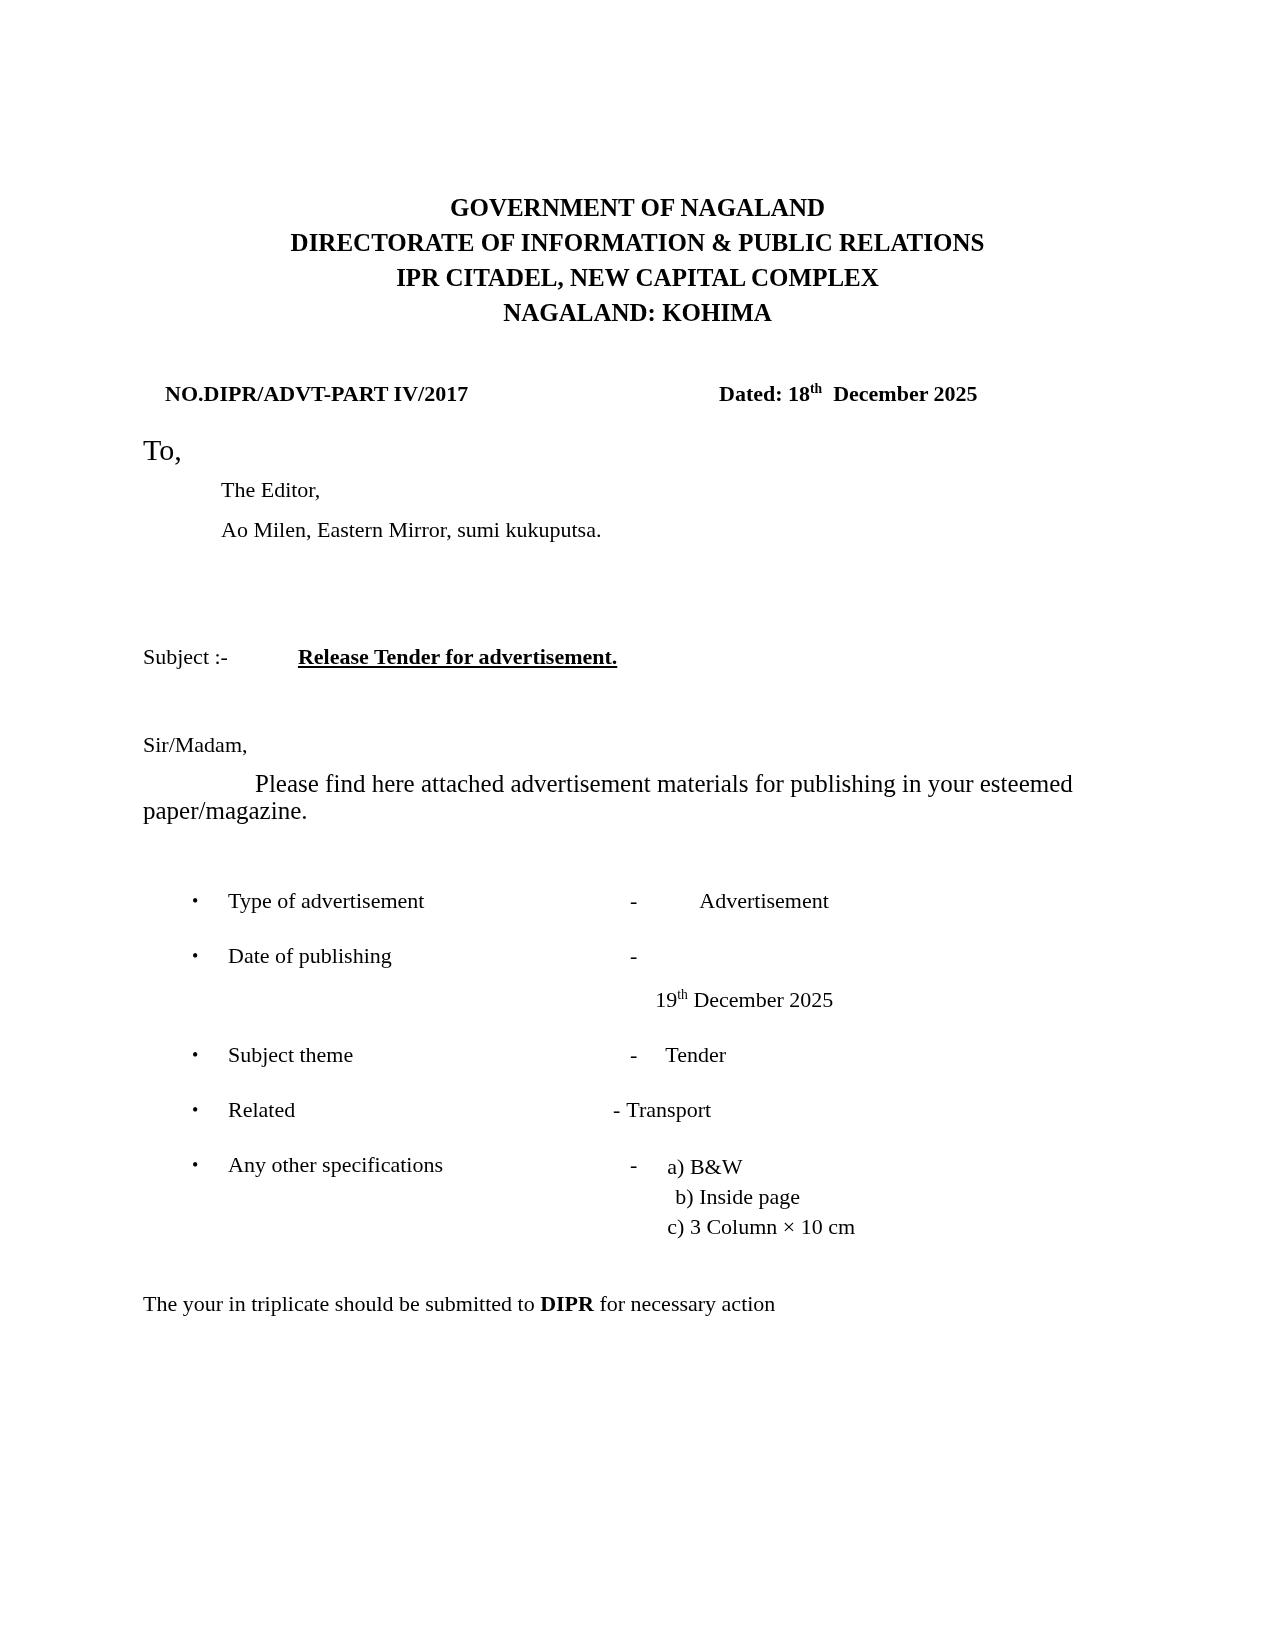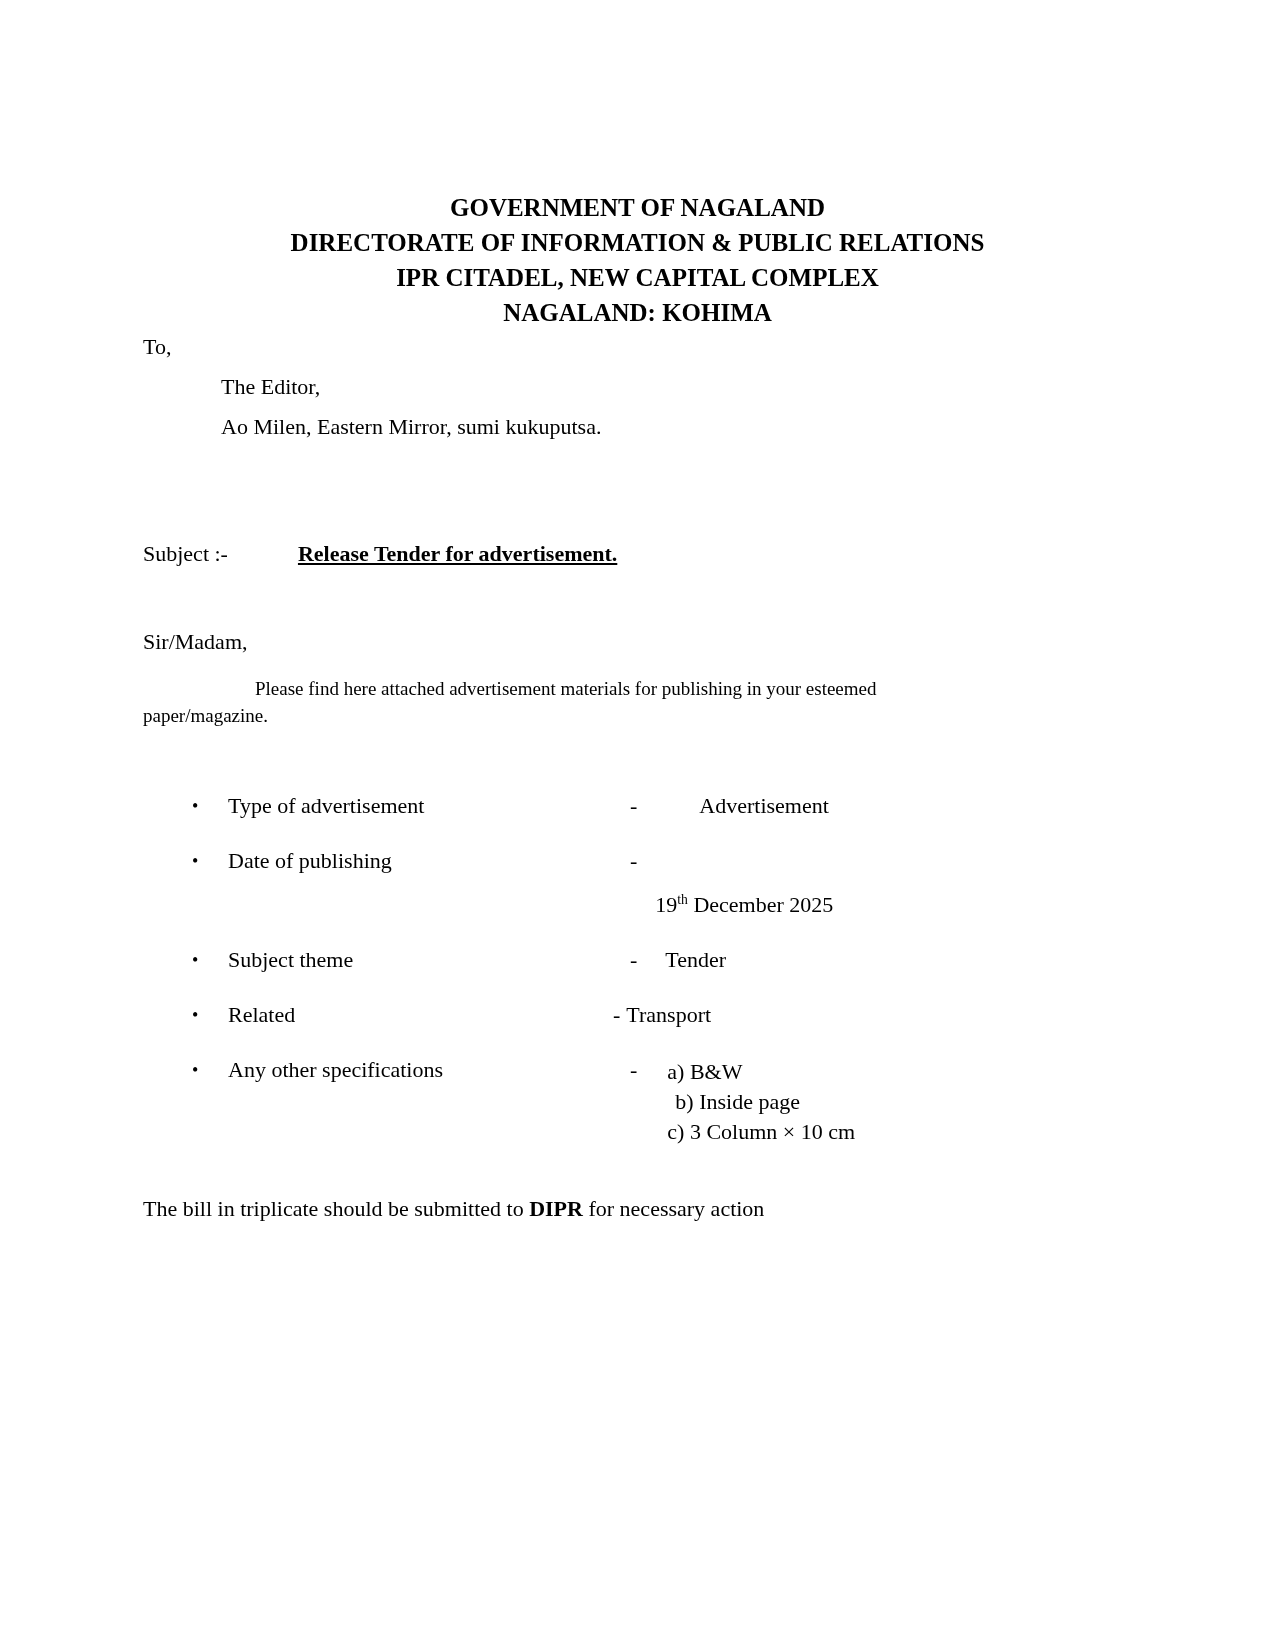--- a/index.html
+++ b/index.html
@@ -28,33 +28,33 @@
   .ref-row {
     margin-top: 25px;
     font-weight: bold;
     font-size: 22px;
     line-height: 26px;
     white-space: pre;
   }
   .ref-number { display: inline-block; width: 554px; }
   sup.sscript { font-size: 0.62em; vertical-align: super; line-height: 0; }
   
-  .to-line { font-size: 22px; line-height: 26px; margin-top: 4px; }
+  .to-line { font-size: 30px; line-height: 26px; margin-top: 4px; }
   .addr-line { font-size: 22px; line-height: 26px; margin-left: 78px; margin-top: 14px; }
   .addr-line:first-of-type { margin-top: 2px; }
   
   .subject-row { margin-top: 101px; font-size: 22px; line-height: 26px; }
   .subject-text {
     font-weight: bold;
     text-decoration: underline;
     margin-left: 70px;
   }
   
   .salutation { margin-top: 62px; font-size: 22px; line-height: 26px; }
-  .para { margin-top: 20px; font-size: 19px; line-height: 27px; }
+  .para { margin-top: 12px; font-size: 25px; line-height: 27px; }
   .para-line1 { padding-left: 112px; }
   
   .spec-list { margin-top: 64px; }
   .spec-row {
     position: relative;
     padding-left: 85px;
     font-size: 22px;
     line-height: 26px;
     margin-bottom: 29px;
   }
@@ -88,20 +88,23 @@
 
 <div class="page">
 
   <div class="letterhead">
     <div>GOVERNMENT OF NAGALAND</div>
     <div>DIRECTORATE OF INFORMATION &amp; PUBLIC RELATIONS</div>
     <div>IPR CITADEL, NEW CAPITAL COMPLEX</div>
     <div>NAGALAND: KOHIMA</div>
   </div>
 
+  <div class="ref-row">
+    <span class="ref-number">NO.DIPR/ADVT-PART IV/2017</span><span><span>Dated: 18</span><sup class="sscript">th</sup><span>&nbsp; December 2025</span></span>
+  </div>
 
   <div class="to-line">To,</div>
   <div class="addr-line">The Editor,</div>
   <div class="addr-line">Ao Milen, Eastern Mirror, sumi kukuputsa.</div>
 
   <div class="subject-row">
     <span>Subject :-</span><span class="subject-text">Release Tender for advertisement.</span>
   </div>
 
   <div class="salutation">Sir/Madam,</div>
@@ -137,15 +140,15 @@
       <span class="spec-bullet">•</span>
       <span class="spec-label">Any other specifications</span><span class="spec-sep">-</span><span class="spec-value-block">
         <div class="vline1">a) B&amp;W</div>
         <div class="vline2">b) Inside page</div>
         <div class="vline3">c) 3 Column × 10 cm</div>
       </span>
     </div>
 
   </div>
 
-  <div class="footer-note"><span>The bill in triplicate should be submitted to </span><span class="bold">DIPR</span><span> for necessary action</span></div>
+  <div class="footer-note"><span>The your in triplicate should be submitted to </span><span class="bold">DIPR</span><span> for necessary action</span></div>
 
 </div>
 
 </body></html>

